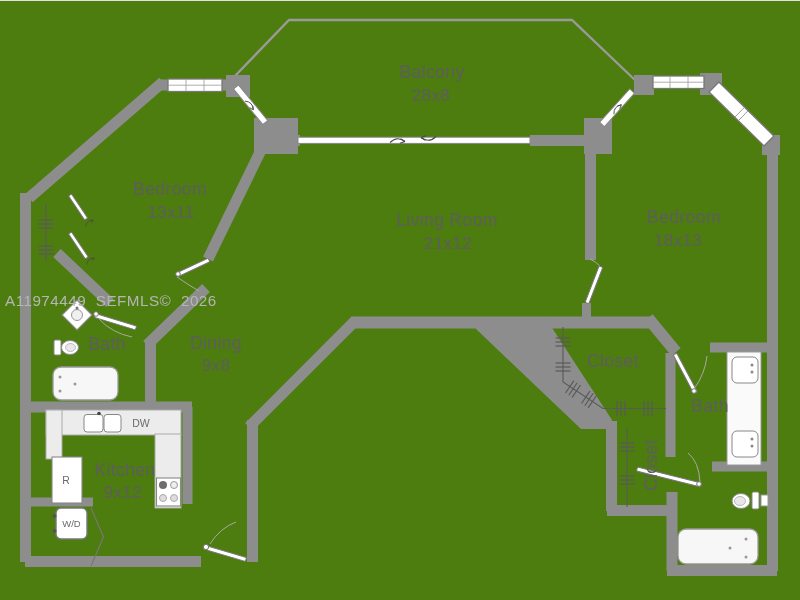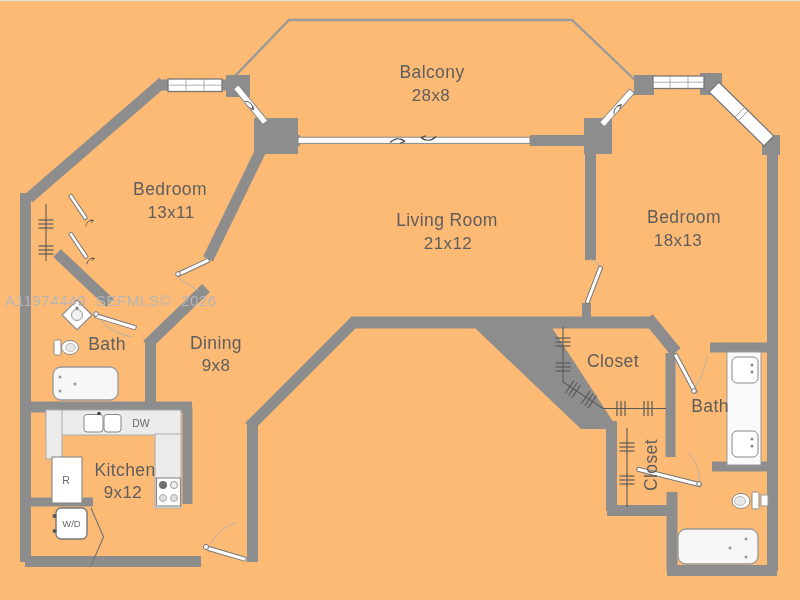--- a/index.html
+++ b/index.html
@@ -1,16 +1,16 @@
 <!DOCTYPE html>
 <html><head>
 <meta charset="utf-8">
 <style>
   html,body{margin:0;padding:0;background:#ffffff;}
-  .stage{width:800px;height:600px;position:relative;background:#fdba74;overflow:hidden;border-top:1px solid #e2e2e2;}
+  .stage{width:800px;height:600px;position:relative;background:#4d7c0f;overflow:hidden;border-top:1px solid #e2e2e2;}
   svg{display:block;}
   text{font-family:"Liberation Sans","DejaVu Sans",sans-serif;fill:#5e5e5e;}
   .room-label{font-size:17.5px;letter-spacing:.4px;}
   .room-dims{font-size:17px;letter-spacing:.4px;}
   .appl-label{font-size:10.5px;fill:#6a6a6a;}
   .wd-label{font-size:9.5px;fill:#6a6a6a;}
   .watermark{font-size:15.2px;fill:#b6b6b6;word-spacing:5px;letter-spacing:.5px;}
   .wall{stroke:#8d8d8d;}
 </style>
 </head>

